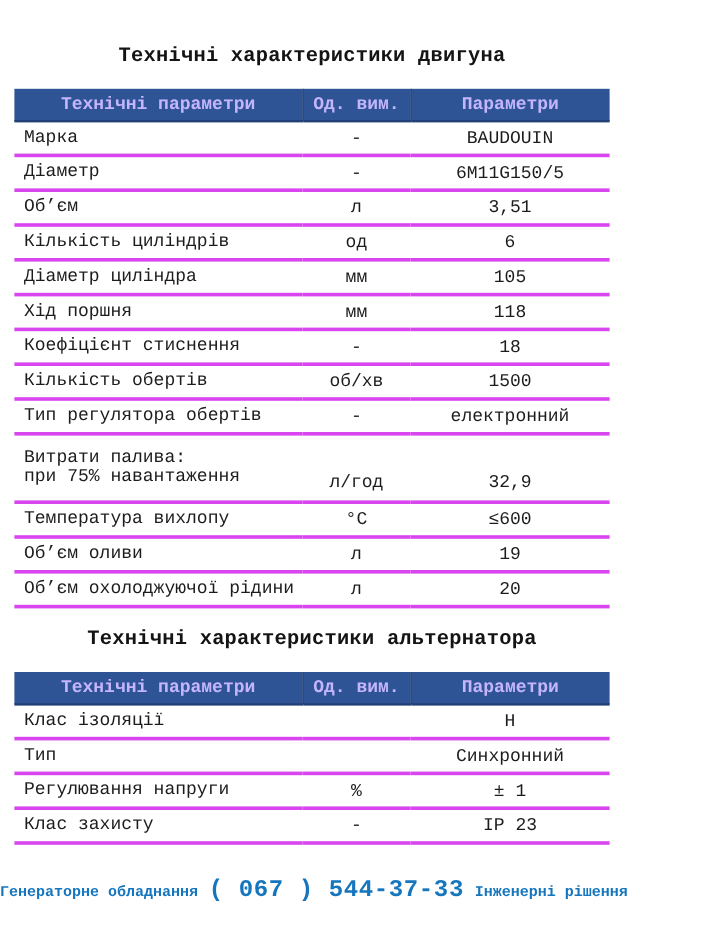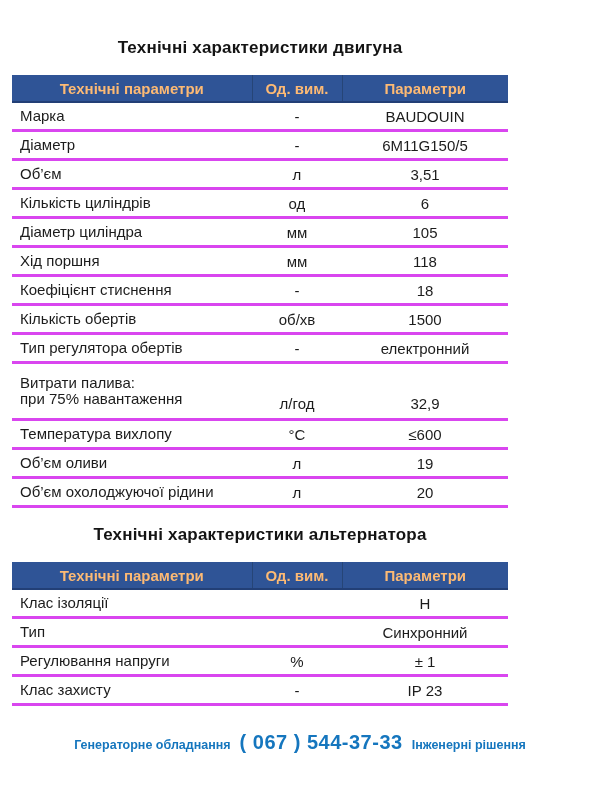--- a/index.html
+++ b/index.html
@@ -3,21 +3,21 @@
 <meta charset="utf-8">
 <style>
   html, body { margin: 0; padding: 0; }
   body {
     width: 600px; height: 788px;
     background: #ffffff;
     font-family: "Liberation Sans", sans-serif;
     color: #1c1c1c;
     overflow: hidden;
   }
-  .page { position: relative; width: 520px; height: 788px; }
+  .page { position: relative; width: 520px; height: 788px; font-family: Liberation Mono, monospace; }
 
   .section-title {
     margin: 0 auto;
     padding-top: 38px;
     text-align: center;
     font-size: 17px;
     font-weight: 700;
     color: #141414;
     letter-spacing: 0.2px;
   }
@@ -29,21 +29,21 @@
     border-collapse: collapse;
     table-layout: fixed;
     font-size: 15px;
   }
   table.spec col.c-param { width: 240px; }
   table.spec col.c-unit  { width: 90px; }
   table.spec col.c-value { width: 166px; }
 
   table.spec th {
     background: #2F5496;
-    color: #fdba74;
+    color: #c4b5fd;
     font-weight: 700;
     font-size: 15px;
     height: 24px;
     padding: 1px 2px;
     text-align: center;
     border-bottom: 2px solid #223f76;
   }
   table.spec th + th { border-left: 1px solid #264577; }
 
   table.spec td {
@@ -66,21 +66,21 @@
     vertical-align: bottom;
     line-height: 26px;
     padding-bottom: 1px;
   }
 
   .footer {
     position: absolute;
     left: 0; top: 731px;
     width: 600px;
     display: flex;
-    justify-content: center;
+    justify-content: flex-start;
     align-items: baseline;
     gap: 9px;
     color: #1576BE;
     white-space: nowrap;
   }
   .footer .small-text { font-size: 12.5px; font-weight: 700; }
   .footer .phone { font-size: 20px; font-weight: 700; letter-spacing: 0.5px; }
 </style>
 </head>
 <body>

